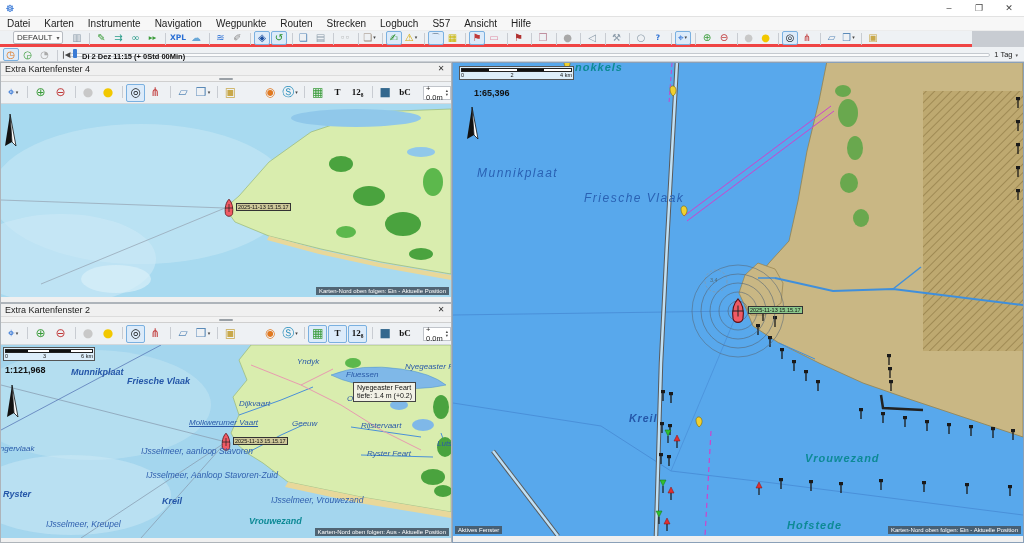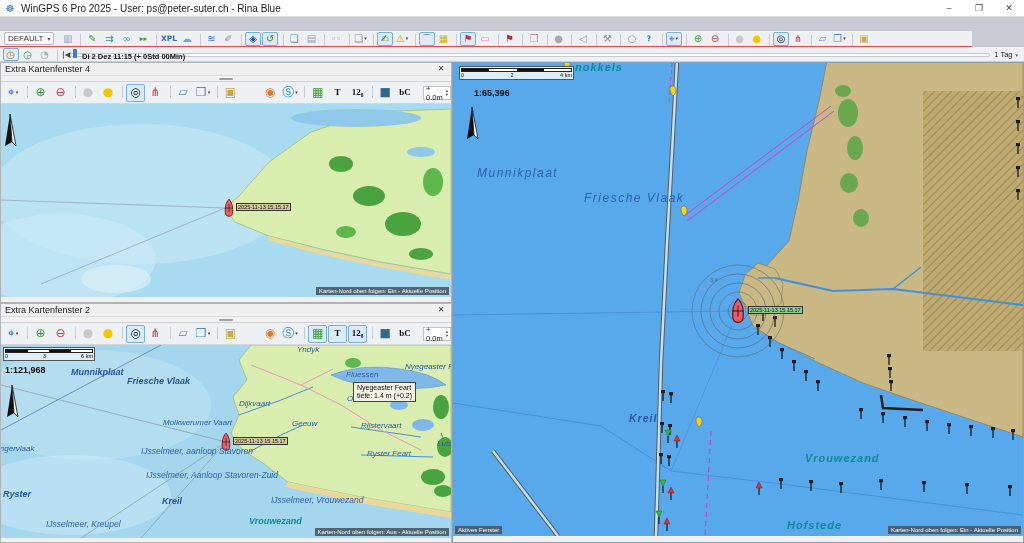--- a/index.html
+++ b/index.html
@@ -12,21 +12,21 @@
   .appicon{width:14px;text-align:center;color:#2a6fd4;font-size:10px;margin-left:3px;}
   .titletext{margin-left:4px;color:#222;}
   .winbtns{position:absolute;right:0;top:0;height:17px;display:flex;}
   .winbtn{width:30px;height:17px;text-align:center;line-height:16px;font-size:9px;color:#444;}
   
   .menubar{position:absolute;left:0;top:17px;width:1024px;height:14px;background:#f7f7f7;
            display:flex;align-items:center;font-size:10px;border-bottom:1px solid #ececec;}
   .menuitem{padding:0 7px;color:#222;}
   
   .toolbar1{position:absolute;left:0;top:31px;width:972px;height:16px;background:#eef1f4;
-            display:flex;align-items:center;border-bottom:1px solid #ef4444;padding-left:4px;}
+            display:flex;align-items:center;border-bottom:3px solid #ef4444;padding-left:13px;}
   .profile{display:flex;align-items:center;font-size:8px;border:1px solid #b8bcc2;background:#fbfbfb;
            height:13px;padding:0 3px;border-radius:2px;margin-right:5px;color:#333;}
   .profile i{font-style:normal;font-size:6px;margin-left:4px;color:#555;}
   .iconrow{display:flex;align-items:center;height:16px;}
   .tbtn{position:relative;display:inline-flex;align-items:center;justify-content:center;
         min-width:16px;height:14px;margin:0 0.5px;border:1px solid transparent;border-radius:2px;
         font-size:10px;line-height:13px;font-family:"DejaVu Sans",sans-serif;cursor:default;}
   .tbtn.sel{background:#dcebfa;border-color:#7ab0e0;}
   .tbtn.sep{margin-left:8px;}
   .tbtn.sep::before{content:"";position:absolute;left:-5px;top:1px;height:12px;border-left:1px solid #c8ccd2;}
@@ -84,28 +84,40 @@
   .tooltipbox{position:absolute;background:#f2f1e6;border:1px solid #444;font-size:7px;
               padding:1px 3px;color:#111;line-height:8px;white-space:nowrap;}
 </style>
 </head>
 <body>
 
 <div class="app">
 
   <div class="titlebar">
     <span class="appicon">☸</span>
-    <span class="titletext">WinGPS 6 Pro 2025 - User: ps@peter-suter.ch - Rina Blue</span>
     <div class="winbtns">
       <span class="winbtn">–</span>
       <span class="winbtn">❐</span>
       <span class="winbtn">✕</span>
     </div>
   </div>
 
+  <div class="menubar">
+      <span class="menuitem">Datei</span>
+      <span class="menuitem">Karten</span>
+      <span class="menuitem">Instrumente</span>
+      <span class="menuitem">Navigation</span>
+      <span class="menuitem">Wegpunkte</span>
+      <span class="menuitem">Routen</span>
+      <span class="menuitem">Strecken</span>
+      <span class="menuitem">Logbuch</span>
+      <span class="menuitem">S57</span>
+      <span class="menuitem">Ansicht</span>
+      <span class="menuitem">Hilfe</span>
+    </div>
 
   <div class="toolbar1">
     <span class="profile">
       <span>DEFAULT</span>
         <i>▾</i>
     </span>
     <span class="iconrow">
         <span class="tbtn" style="color: rgb(138, 154, 168);">▥</span>
         <span class="tbtn sep" style="color: rgb(58, 156, 58);">✎</span>
         <span class="tbtn" style="color: rgb(42, 156, 138);">⇉</span>
@@ -323,30 +335,30 @@
         <line x1="0" y1="40" x2="225" y2="97" stroke="#8aa0b4" stroke-width="0.8"></line>
         <line x1="80" y1="193" x2="225" y2="97" stroke="#8aa0b4" stroke-width="0.8"></line>
         <line x1="225" y1="97" x2="140" y2="193" stroke="#8aa0b4" stroke-width="0.8"></line>
         <line x1="0" y1="85" x2="160" y2="0" stroke="#5a7ab8" stroke-width="0.8"></line>
         <use href="#narrow" x="4" y="38"></use>
         <use href="#boat" transform="translate(225,97) scale(0.8)"></use>
       </svg>
       <div class="labellayer">
           <span class="mlabel area" style="left: 70px; top: 22px;">Munnikplaat</span>
           <span class="mlabel area" style="left: 126px; top: 31px;">Friesche Vlaak</span>
-          <span class="mlabel water" style="left: 296px; top: 0;">Yndyk</span>
+          <span class="mlabel water" style="left: 296px; top: 12px;">Yndyk</span>
           <span class="mlabel water" style="left: 345px; top: 25px;">Fluessen</span>
           <span class="mlabel water" style="left: 404px; top: 17px;">Nyegeaster Feart</span>
           <span class="mlabel water" style="left: 238px; top: 54px;">Dijkvaart</span>
           <span class="mlabel water" style="left: 291px; top: 74px;">Geeuw</span>
           <span class="mlabel water" style="left: 346px; top: 49px;">Oorden</span>
           <span class="mlabel water" style="left: 360px; top: 76px;">Rijstervaart</span>
           <span class="mlabel water" style="left: 366px; top: 104px;">Ryster Feart</span>
           <span class="mlabel water" style="left: 436px; top: 94px;">Luts</span>
-          <span class="mlabel water" style="left: 162px; top: 73px;">Molkwerumer Vaart</span>
+          <span class="mlabel water" style="left: 188px; top: 73px; text-decoration: underline;">Molkwerumer Vaart</span>
           <span class="mlabel sea2" style="left: 140px; top: 101px; text-align: right;">IJsselmeer, aanloop Stavoren</span>
           <span class="mlabel sea2" style="left: 145px; top: 125px;">IJsselmeer, Aanloop Stavoren-Zuid</span>
           <span class="mlabel water" style="left: -3px; top: 99px;">ingervlaak</span>
           <span class="mlabel area" style="left: 2px; top: 144px;">Ryster</span>
           <span class="mlabel area" style="left: 161px; top: 151px;">Kreil</span>
           <span class="mlabel sea2" style="left: 45px; top: 174px;">IJsselmeer, Kreupel</span>
           <span class="mlabel sea2" style="left: 270px; top: 150px;">IJsselmeer, Vrouwezand</span>
           <span class="mlabel teal" style="left: 248px; top: 171px;">Vrouwezand</span>
         </div>
       <div class="scalebox" style="left:2px;top:2px;width:92px;">

